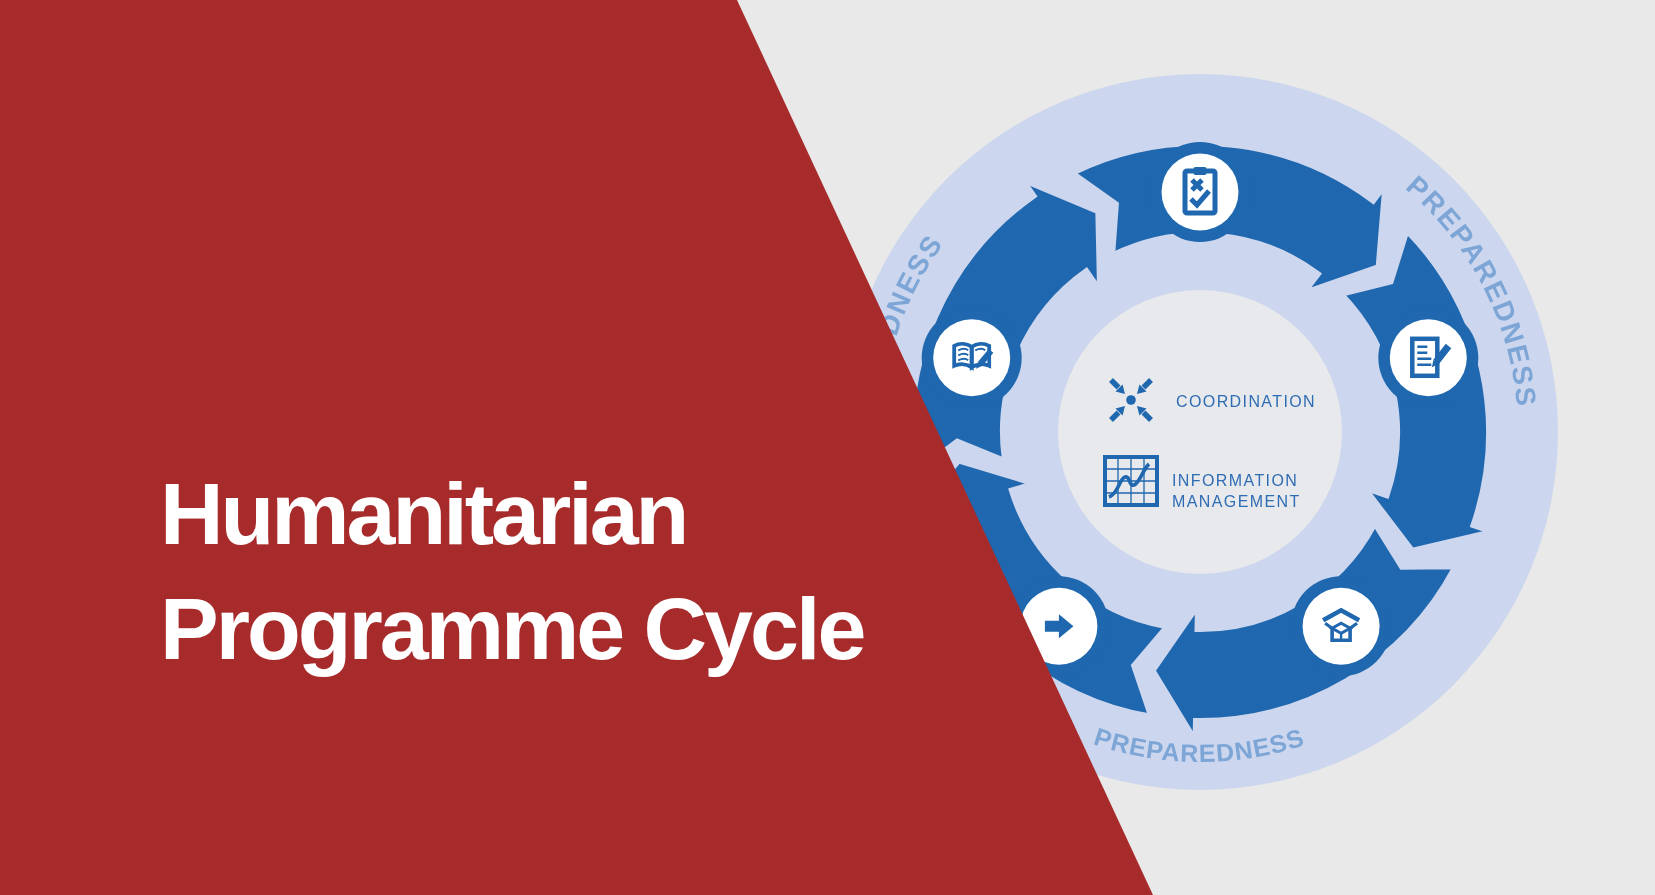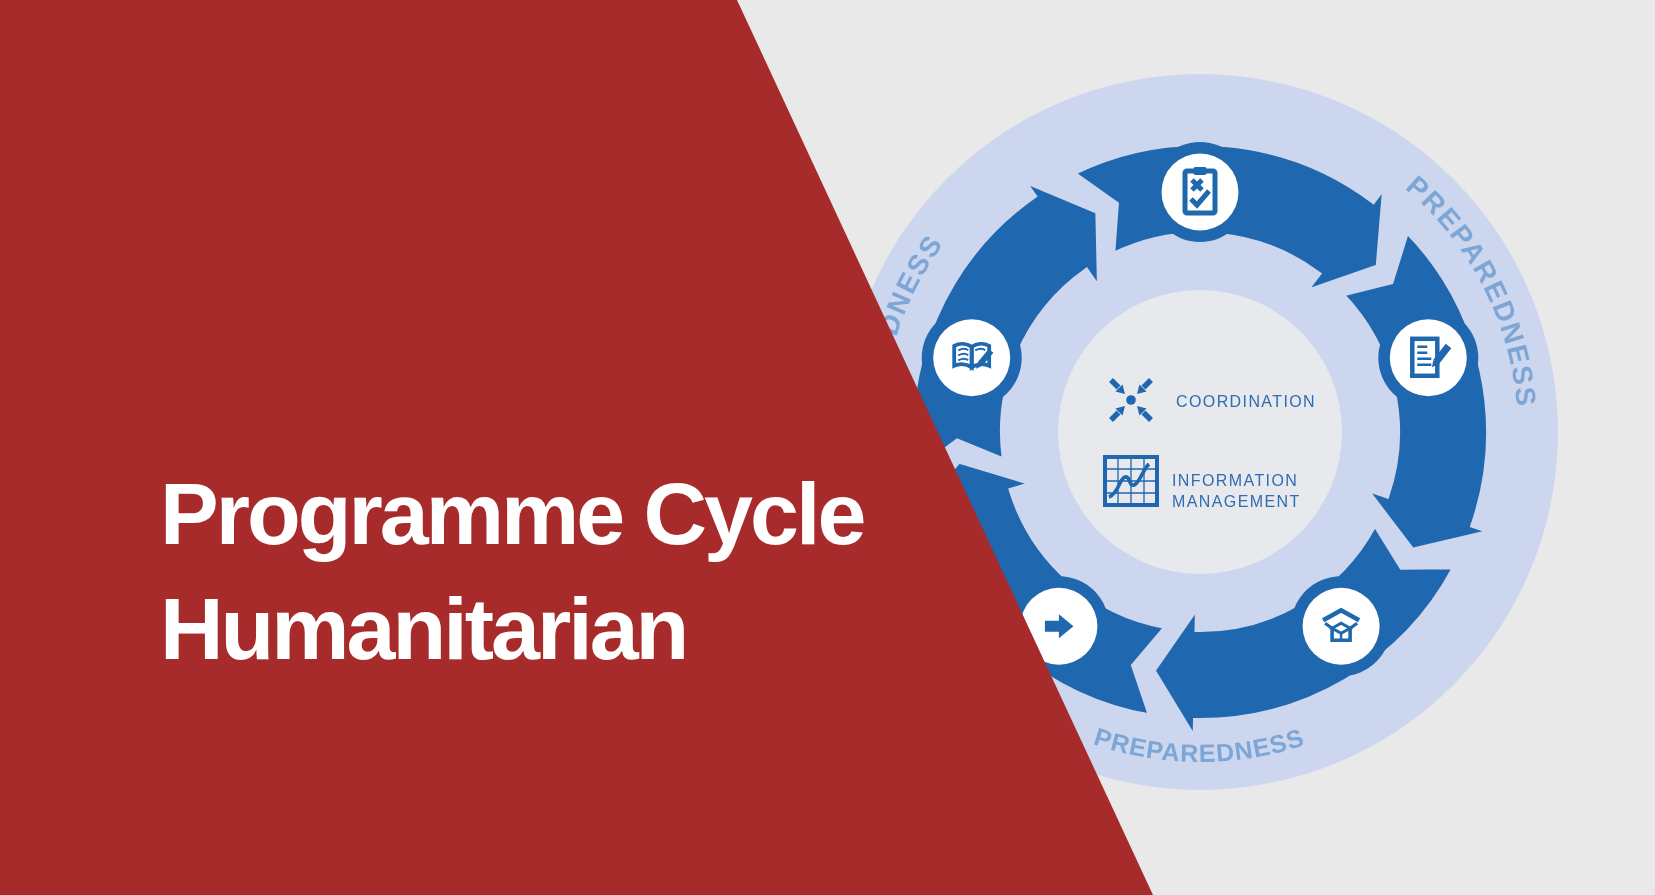--- a/index.html
+++ b/index.html
@@ -159,16 +159,16 @@
         <path d="M-22,16 C-12,12 -12,-2 -6,-4 C-1,-6 -2,6 3,4 C9,2 12,-12 18,-17" fill="none" class="strokeb" stroke-width="3.6"></path>
       </g>
       <text x="1172" y="486" class="center-label">INFORMATION</text>
       <text x="1172" y="507" class="center-label">MANAGEMENT</text>
     </g>
 
     <polygon points="0,0 737,0 1153,895 0,895" class="red-shape" fill="#a82b2b"></polygon>
   </svg>
 
   <div class="title">
+    <div>Humanitarian</div>
     <div>Programme Cycle</div>
-    <div>Humanitarian</div>
   </div>
 </div>
 
 </body></html>

